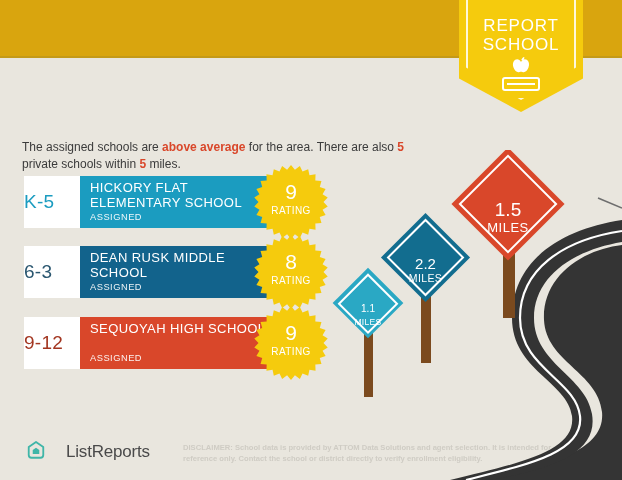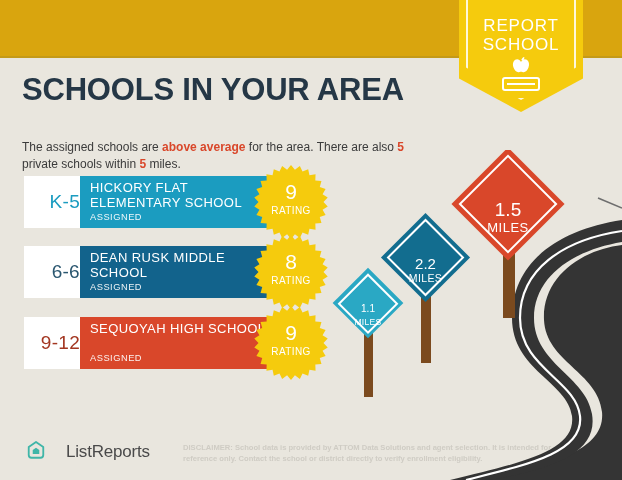--- a/index.html
+++ b/index.html
@@ -125,21 +125,21 @@
   .school-row.r1 { top: 246px; }
   .school-row.r2 { top: 317px; }
 
   .grade-box {
     position: absolute;
     left: 0; top: 0;
     width: 56px; height: 52px;
     background: #ffffff;
     display: flex;
     align-items: center;
-    justify-content: flex-end;
+    justify-content: flex-start;
     font-size: 19px;
     letter-spacing: 0.3px;
   }
   .bar {
     position: absolute;
     left: 56px; top: 0;
     width: 230px; height: 52px;
   }
   .school-name {
     position: absolute;
@@ -269,42 +269,41 @@
   </div>
   <div class="badge-apple-icon">
     <svg viewBox="0 0 52 42" width="52" height="42">
       <path d="M26 6 c-1.2 -2.6 -3.8 -3.4 -5.8 -2.2 c-2.4 1.5 -2.8 5 -1.6 8 c1 2.5 2.9 4.4 4.7 4.4 c1 0 1.6 -0.5 2.7 -0.5 c1.1 0 1.7 0.5 2.7 0.5 c1.8 0 3.7 -1.9 4.7 -4.4 c1.2 -3 0.8 -6.5 -1.6 -8 c-2 -1.2 -4.6 -0.4 -5.8 2.2 z" fill="#ffffff"></path>
       <path d="M26.3 4 c0.4 -1.6 1.7 -2.8 3 -3 c0.2 1.6 -0.6 3 -1.6 3.6 z" fill="#ffffff"></path>
       <rect x="8" y="22" width="36" height="12" rx="2" fill="none" stroke="#ffffff" stroke-width="2"></rect>
       <line x1="12" y1="28" x2="40" y2="28" stroke="#ffffff" stroke-width="2"></line>
     </svg>
   </div>
 
-  <div class="page-title">SCHOOLS IN YOUR AREA</div>
   <div class="subtitle"><span>The assigned schools are </span><span class="hl">above average</span><span> for the area. There are also </span><span class="hl">5</span><span> private schools within </span><span class="hl">5</span><span> miles.</span></div>
 
   <div class="school-row r0">
     <div class="grade-box" style="color: rgb(27, 156, 192);">
       <span>K-5</span>
     </div>
     <div class="bar" style="background: rgb(27, 156, 192);"></div>
     <div class="school-name">HICKORY FLAT ELEMENTARY SCHOOL</div>
     <div class="assigned">ASSIGNED</div>
     <div class="rating-badge">
       <svg viewBox="0 0 74 74" width="74" height="74" class="burst">
           <path d="M37.00 0.00 L40.92 4.74 L45.85 1.08 L48.52 6.61 L54.19 4.24 L55.46 10.25 L61.54 9.31 L61.33 15.45 L67.45 15.98 L65.78 21.90 L71.60 23.88 L68.56 29.22 L73.73 32.54 L69.50 37.00 L73.73 41.46 L68.56 44.78 L71.60 50.12 L65.78 52.10 L67.45 58.02 L61.33 58.55 L61.54 64.69 L55.46 63.75 L54.19 69.76 L48.52 67.39 L45.85 72.92 L40.92 69.26 L37.00 74.00 L33.08 69.26 L28.15 72.92 L25.48 67.39 L19.81 69.76 L18.54 63.75 L12.46 64.69 L12.67 58.55 L6.55 58.02 L8.22 52.10 L2.40 50.12 L5.44 44.78 L0.27 41.46 L4.50 37.00 L0.27 32.54 L5.44 29.22 L2.40 23.88 L8.22 21.90 L6.55 15.98 L12.67 15.45 L12.46 9.31 L18.54 10.25 L19.81 4.24 L25.48 6.61 L28.15 1.08 L33.08 4.74 Z" fill="#f5cb0d"></path>
         </svg>
       <div class="rating-num">9</div>
       <div class="rating-label">RATING</div>
     </div>
   </div>
 
   <div class="school-row r1">
     <div class="grade-box" style="color: rgb(43, 87, 112);">
-      <span>6-6</span>
+      <span>6-3</span>
     </div>
     <div class="bar" style="background: rgb(18, 99, 140);"></div>
     <div class="school-name">DEAN RUSK MIDDLE SCHOOL</div>
     <div class="assigned">ASSIGNED</div>
     <div class="rating-badge">
       <svg viewBox="0 0 74 74" width="74" height="74" class="burst">
           <path d="M37.00 0.00 L40.92 4.74 L45.85 1.08 L48.52 6.61 L54.19 4.24 L55.46 10.25 L61.54 9.31 L61.33 15.45 L67.45 15.98 L65.78 21.90 L71.60 23.88 L68.56 29.22 L73.73 32.54 L69.50 37.00 L73.73 41.46 L68.56 44.78 L71.60 50.12 L65.78 52.10 L67.45 58.02 L61.33 58.55 L61.54 64.69 L55.46 63.75 L54.19 69.76 L48.52 67.39 L45.85 72.92 L40.92 69.26 L37.00 74.00 L33.08 69.26 L28.15 72.92 L25.48 67.39 L19.81 69.76 L18.54 63.75 L12.46 64.69 L12.67 58.55 L6.55 58.02 L8.22 52.10 L2.40 50.12 L5.44 44.78 L0.27 41.46 L4.50 37.00 L0.27 32.54 L5.44 29.22 L2.40 23.88 L8.22 21.90 L6.55 15.98 L12.67 15.45 L12.46 9.31 L18.54 10.25 L19.81 4.24 L25.48 6.61 L28.15 1.08 L33.08 4.74 Z" fill="#f5cb0d"></path>
         </svg>
       <div class="rating-num">8</div>
       <div class="rating-label">RATING</div>

